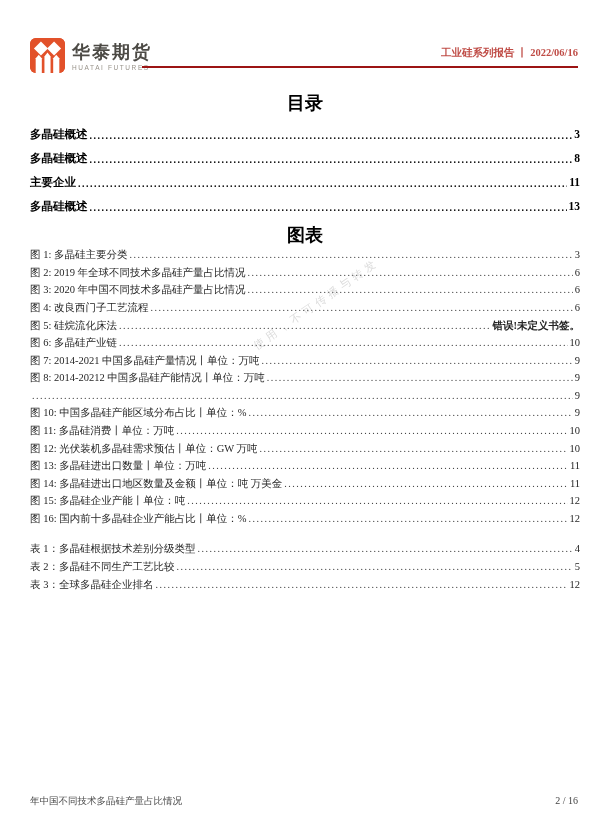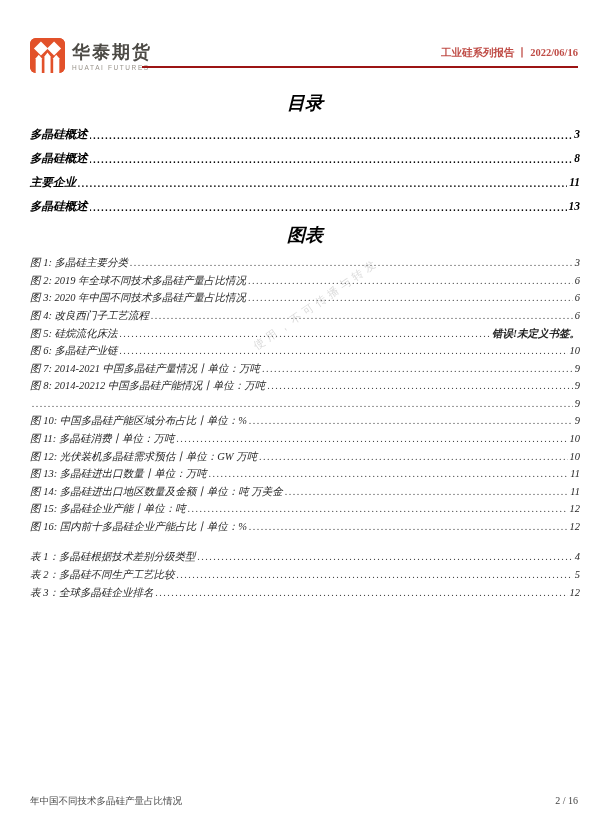--- a/index.html
+++ b/index.html
@@ -32,30 +32,30 @@
     position:absolute; right:0; top:8px;
     font-size:10.5px; color:#bf4b45; font-weight:bold;
     font-family:"Liberation Serif","DejaVu Serif",serif;
   }
   .header-rule {
     position:absolute; top:66px; left:142px; right:36px;
     height:2px; background:#9c1414;
   }
 
   
-  .main { position:absolute; top:0; left:30px; right:34px;font-style:italic; }
+  .main { position:absolute; top:0; left:30px; right:34px; }
   .section-title {
     text-align:center; font-size:18px; font-weight:bold; color:#000;
     line-height:22px;
   }
   .title-toc { margin-top:92px; }
   .title-figures { margin-top:6px; }
 
   .toc-list { margin-top:8px; }
-  .fig-list { margin-top:8px; }
+  .fig-list { }
   .tbl-list { margin-top:13px; }
 
   .row {
     display:flex; align-items:flex-end;
     font-size:10.5px; color:#262626; line-height:12px;
     padding:3px 0 2.5px 0;
     font-family:"Liberation Serif","DejaVu Serif",serif;
   }
   .fig-list .row, .tbl-list .row { padding:3.2px 0 2.4px 0; }
   .toc-list .row {

